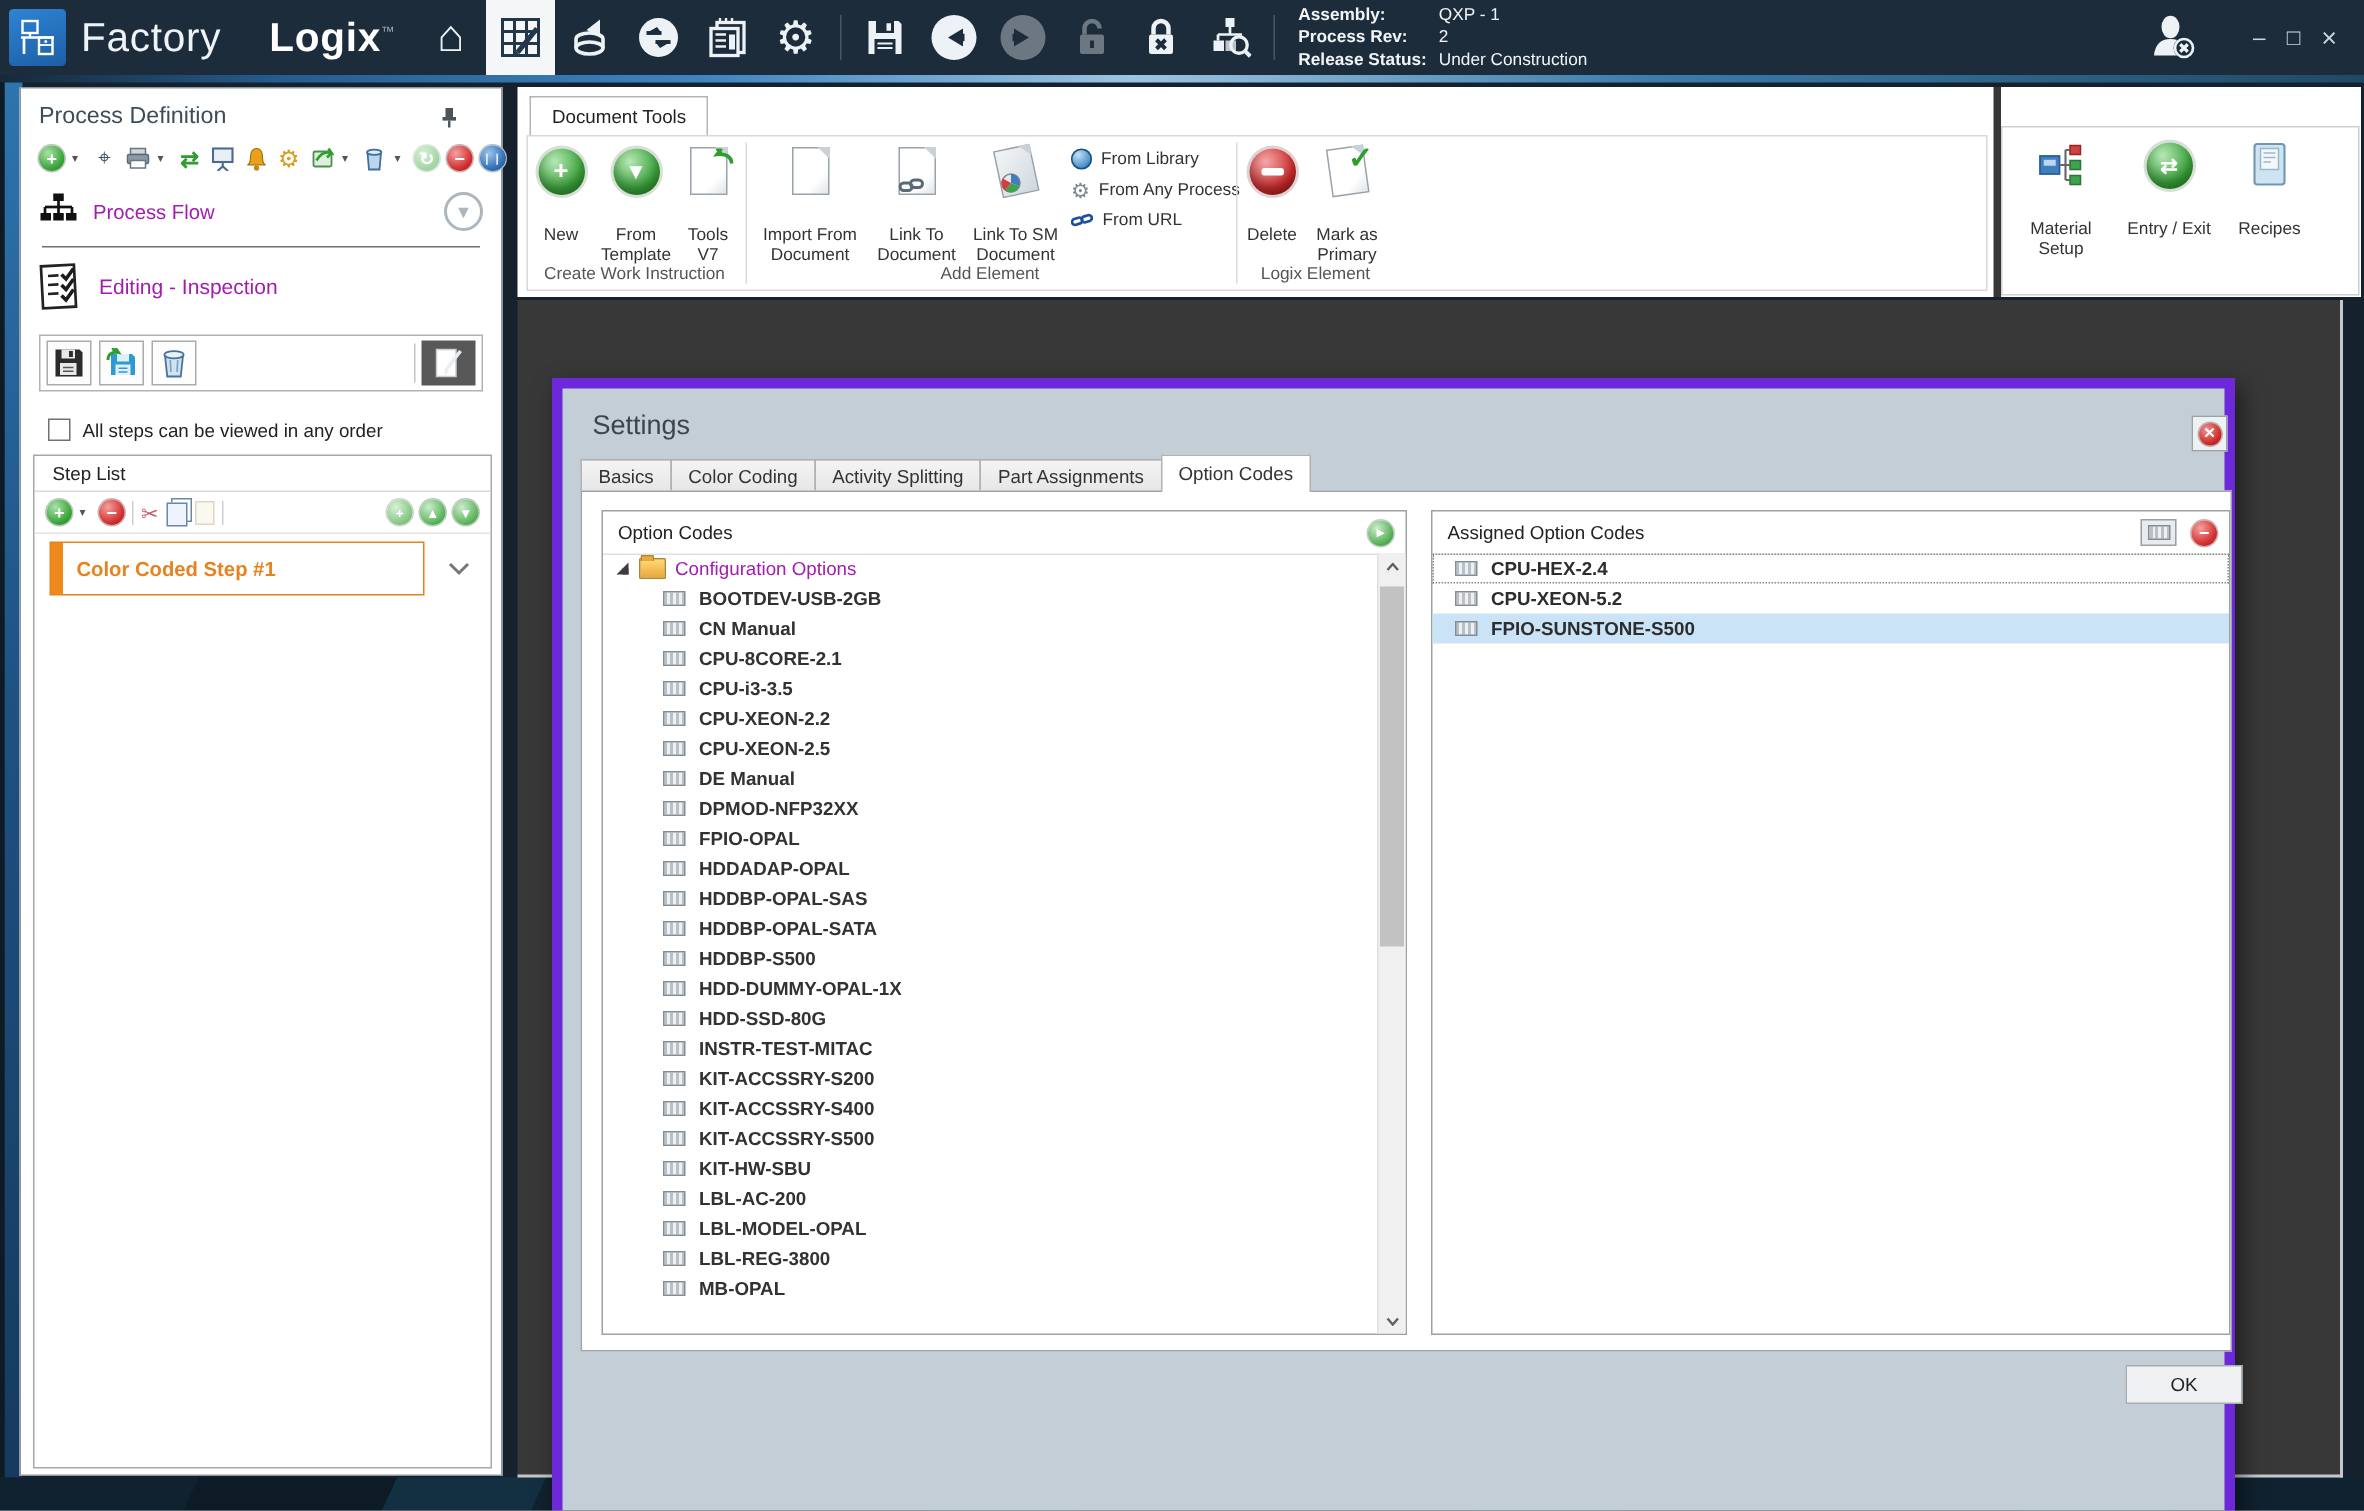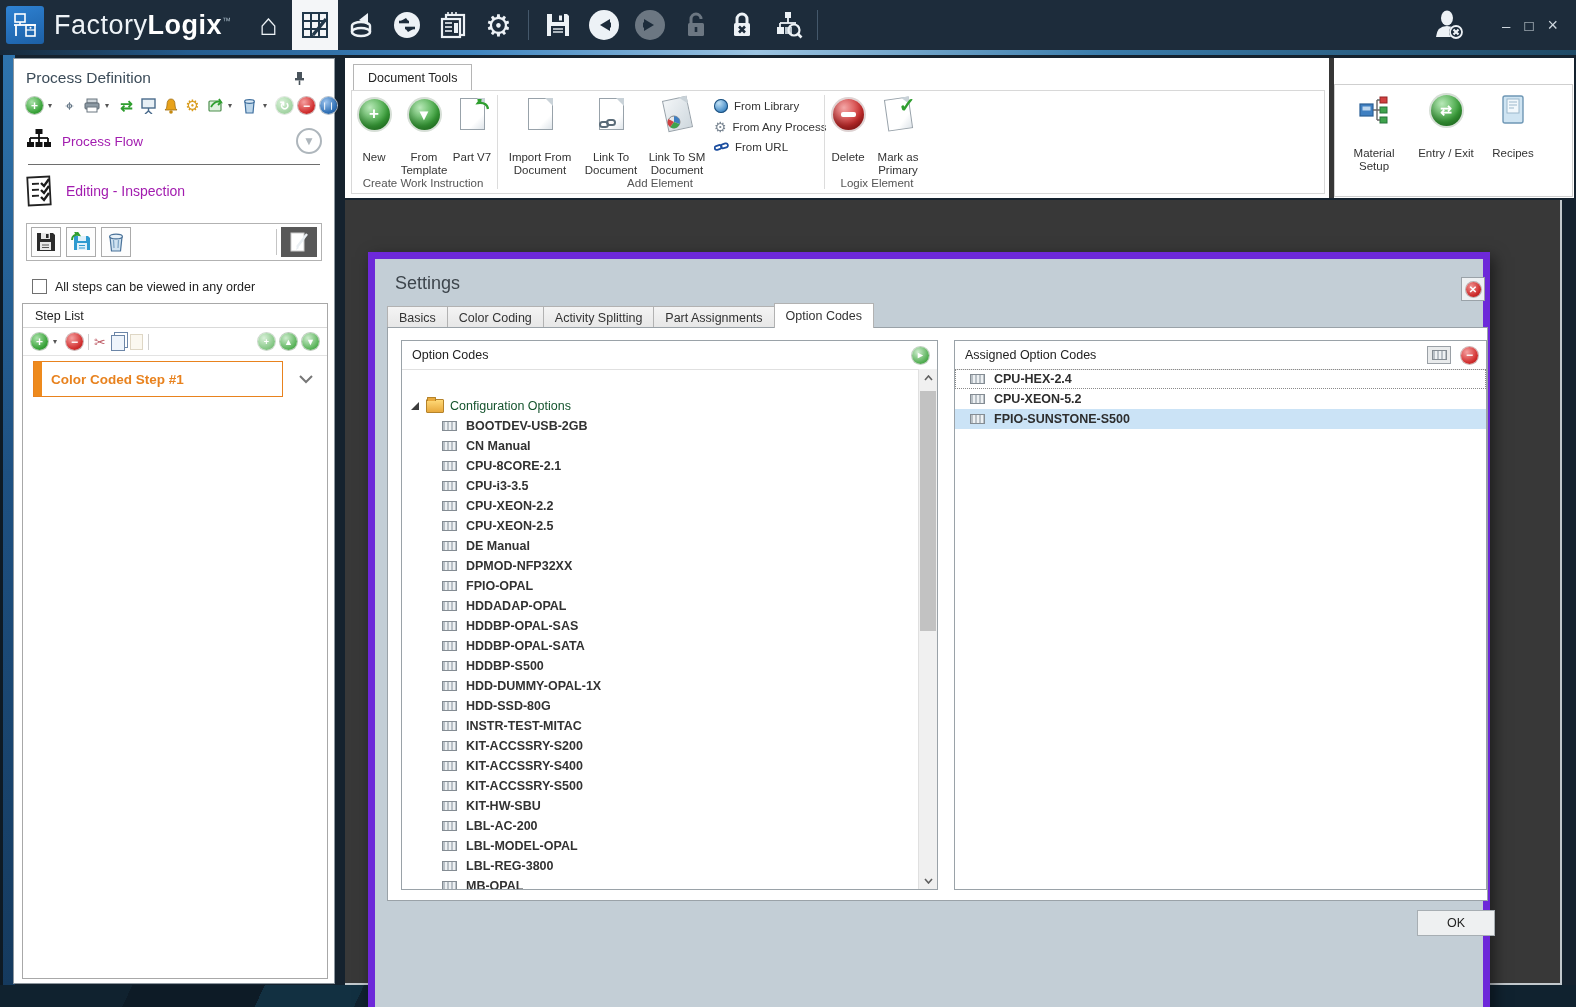--- a/index.html
+++ b/index.html
@@ -6,21 +6,21 @@
   body{font-family:"Liberation Sans",sans-serif;background:#15222e;width:1576px;height:1007px;position:relative;overflow:hidden;-webkit-font-smoothing:antialiased;}
   
   #titlebar{position:absolute;left:0;top:0;width:1576px;height:50px;background:#1d2c3b;display:flex;align-items:center;color:#e9eef3;}
   #top-accent{position:absolute;left:0;top:50px;width:1576px;height:5px;background:linear-gradient(90deg,#16293a 0%,#245d90 12%,#3f85c0 30%,#9cc4e2 48%,#3a7cab 70%,#1f4a66 100%);}
   #left-accent{position:absolute;left:0;top:55px;width:12px;height:930px;background:linear-gradient(180deg,#2e74ad 0%,#1e5182 45%,#153a5e 100%);border-left:3px solid #0e1a24;}
   #bottom-strip{position:absolute;left:0;top:985px;width:1576px;height:22px;background:repeating-linear-gradient(115deg,#10222f 0 120px,#0d1b26 120px 240px,#123041 240px 330px);}
   
   .brandmark{width:38px;height:38px;margin:0 10px 0 6px;border-radius:3px;background:linear-gradient(160deg,#2f83d4,#1c5fa5);display:flex;align-items:center;justify-content:center;flex:0 0 auto;}
   .brand{font-size:27px;letter-spacing:.5px;white-space:nowrap;}
   .brand .light{font-weight:400;color:#eef3f7;}
-  .brand .bold{font-weight:700;color:#ffffff;}
+  .brand .bold{font-weight:700;color:#ffffff;margin-left:32px;}
   .brand sup{font-size:9px;color:#9fb0bd;}
   .tb-ico{width:46px;height:50px;display:flex;align-items:center;justify-content:center;font-size:26px;color:#edf2f6;flex:0 0 auto;cursor:default;}
   .tb-tile{background:#f4f6f8;color:#22384a;}
   .tb-sep{width:1px;height:30px;background:#44586b;margin:0 6px;flex:0 0 auto;}
   .status-block{margin-left:10px;font-size:11.5px;line-height:15px;display:grid;grid-template-columns:auto auto;column-gap:8px;color:#f2f5f8;}
   .status-block .lbl{font-weight:700;}
   .winbtns{display:flex;align-items:center;gap:14px;margin:0 18px 0 0;color:#cdd6dd;font-size:15px;}
   .winbtns span{cursor:default;}
   .user-ico{margin-left:auto;margin-right:36px;}
   
@@ -95,21 +95,21 @@
   .codes-panel{position:absolute;background:#fff;border:1px solid #9aa2a8;box-sizing:border-box;}
   #panel-options{left:13px;top:12px;width:537px;height:550px;}
   #panel-assigned{left:566px;top:12px;width:533px;height:550px;}
   .panel-head{height:28px;border-bottom:1px solid #e0e0e0;display:flex;align-items:center;padding:0 8px 0 10px;font-size:12.5px;color:#222;}
   .ph-spacer{flex:1;}
   .gbtn{width:17px;height:17px;border-radius:50%;background:radial-gradient(circle at 35% 30%,#cdeccd,#53ae53 68%,#2d882d);display:flex;align-items:center;justify-content:center;color:#fff;font-size:9px;box-shadow:0 0 0 1px #c2cec2;}
   .kbd-btn{width:22px;height:16px;border:1px solid #9aa0a6;background:#e9ebec;margin-right:10px;display:flex;align-items:center;justify-content:center;}
   .kbd{width:13px;height:8px;border:1px solid #848c93;background:repeating-linear-gradient(90deg,#b9c0c6 0 2px,#eef1f3 2px 4px);}
   .tree{position:absolute;left:0;top:28px;right:18px;bottom:0;overflow:hidden;font-size:12.5px;}
   .trow{height:20px;display:flex;align-items:center;}
-  .trow.root{padding-left:8px;color:#14532d;margin-top:27px;}
+  .trow.root{padding-left:8px;color:#a21caf;}
   .trow.child{padding-left:40px;font-weight:700;color:#323232;}
   .expander{width:0;height:0;border-left:5px solid transparent;border-top:5px solid transparent;border-right:5px solid #3c3c3c;border-bottom:5px solid #3c3c3c;margin-right:6px;transform:scale(.8);}
   .folder{width:16px;height:12px;background:linear-gradient(#ffd978,#e8a93c);border:1px solid #b5832a;border-radius:1px;position:relative;margin-right:6px;}
   .folder:before{content:"";position:absolute;left:0;top:-3px;width:7px;height:3px;background:#e8a93c;border:1px solid #b5832a;border-bottom:none;border-radius:1px 1px 0 0;}
   .trow .kbd{margin-right:9px;flex:0 0 auto;}
   .vscroll{position:absolute;right:0;top:28px;bottom:0;width:18px;background:#f0f0f0;border-left:1px solid #e0e0e0;}
   .vs-arrow{position:absolute;left:0;width:18px;height:17px;display:flex;align-items:center;justify-content:center;color:#606060;font-size:9px;}
   .vs-thumb{position:absolute;left:1px;width:16px;background:#c2c2c2;}
   .alist{position:absolute;left:0;top:28px;right:0;bottom:0;font-size:12.5px;}
   .arow{height:20px;display:flex;align-items:center;padding-left:14px;font-weight:700;color:#2d2d2d;box-sizing:border-box;border:1px solid transparent;}
@@ -229,20 +229,28 @@
       <line x1="7" y1="13" x2="7" y2="17" stroke="#edf2f6" stroke-width="1.8"></line>
       <rect x="4" y="17" width="7" height="7" fill="#edf2f6"></rect>
       <rect x="12" y="17" width="7" height="7" fill="#b9c4cd"></rect>
       <circle cx="21" cy="20" r="5.5" fill="none" stroke="#edf2f6" stroke-width="2.2"></circle>
       <line x1="25" y1="24" x2="28.5" y2="27.5" stroke="#edf2f6" stroke-width="2.6"></line>
     </svg>
   </span>
 
   <span class="tb-sep"></span>
 
+  <div class="status-block">
+    <span class="lbl">Assembly:</span>
+      <span>QXP - 1</span>
+    <span class="lbl">Process Rev:</span>
+      <span>2</span>
+    <span class="lbl">Release Status:</span>
+      <span>Under Construction</span>
+  </div>
 
   <span class="user-ico">
     <svg width="34" height="32" viewBox="0 0 34 32">
       <ellipse cx="15" cy="9" rx="6" ry="7.5" fill="#edf2f6"></ellipse>
       <path d="M4 28 q1 -11 11 -11 q10 0 11 11 z" fill="#edf2f6"></path>
       <circle cx="24" cy="23" r="7" fill="#1d2c3b"></circle>
       <circle cx="24" cy="23" r="6" fill="none" stroke="#edf2f6" stroke-width="1.8"></circle>
       <path d="M21.5 20.5 l5 5 M26.5 20.5 l-5 5" stroke="#edf2f6" stroke-width="2.2"></path>
     </svg>
   </span>
@@ -441,21 +449,21 @@
           </span>
         <span class="lb">From Template</span>
       </div>
       <div class="bigbtn" style="left:100px;width:40px">
         <span class="ic" style="position:relative">
           <span class="doc"></span>
           <svg width="16" height="12" viewBox="0 0 16 12" style="position:absolute;right:-4px;top:2px">
               <path d="M15 10 q-1 -7 -10 -6 l3 -4 M5 0 l3 4" fill="none" stroke="#2f9e2f" stroke-width="2.4"></path>
             </svg>
         </span>
-        <span class="lb">Part V7</span>
+        <span class="lb">Tools V7</span>
       </div>
       <div class="rib-glabel">Create Work Instruction</div>
     </div>
     <div class="rib-vsep" style="left:145px"></div>
 
     <div class="rib-group" style="left:146px;width:324px">
       <div class="bigbtn" style="left:6px;width:72px">
         <span class="ic">
             <span class="doc"></span>
           </span>

